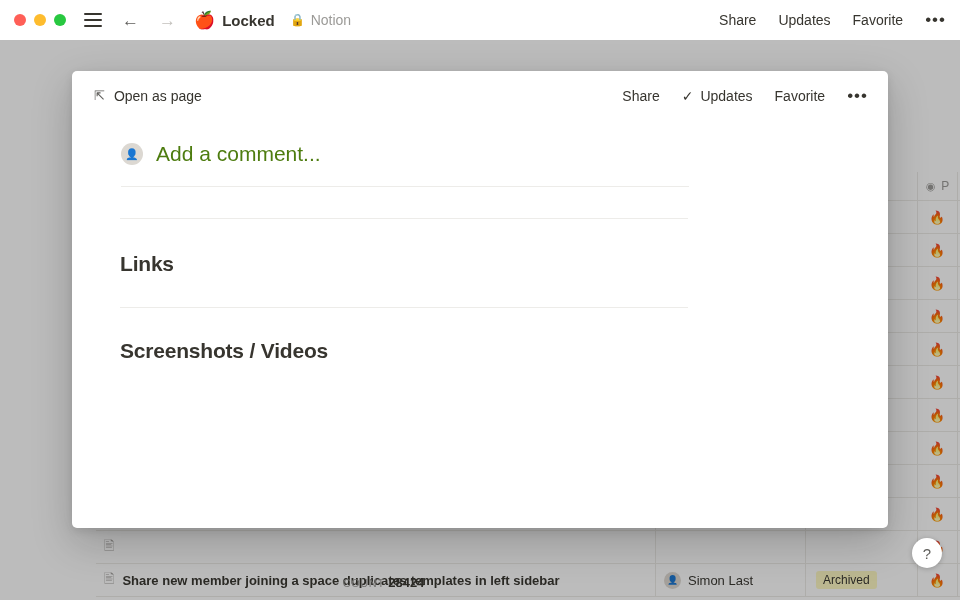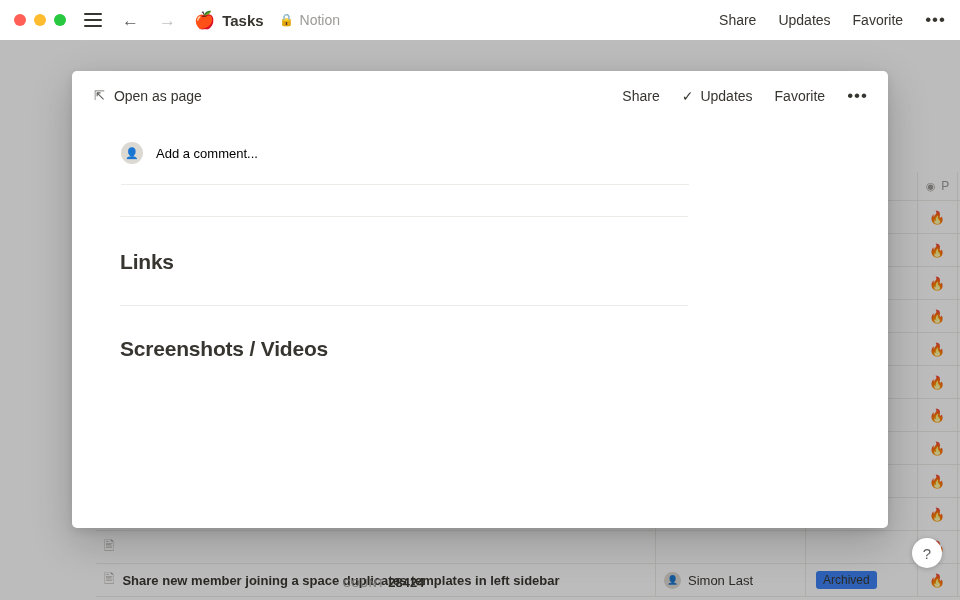--- a/index.html
+++ b/index.html
@@ -113,21 +113,21 @@
   }
   .c-status {
     width: 112px;
     padding-left: 10px;
     border-right: 1px solid #eceae6;
     height: 100%;
     display: flex; align-items: center;
     white-space: nowrap;
   }
   .pill {
-    background: #3b82f6; color: #37352f;
+    background: #fef9c3; color: #37352f;
     padding: 2px 7px; border-radius: 3px; font-size: 12px;
   }
   .c-prio {
     width: 40px; height: 100%;
     display: flex; align-items: center; justify-content: center;
     border-right: 1px solid #eceae6;
   }
   .header-cell-icon { margin-right: 6px; font-size: 11px; }
 
   .count-row {
@@ -192,21 +192,21 @@
     margin-left: 1px;
     width: 568px;
   }
   .avatar-lg {
     width: 22px; height: 22px; border-radius: 50%;
     background: #dcd8d2;
     display: flex; align-items: center; justify-content: center;
     font-size: 11px; color: #6a6862;
     flex: 0 0 auto;
   }
-  .comment-placeholder { color: #000000; font-size: 13px; }
+  .comment-placeholder { color: #4d7c0f; font-size: 21px; }
 
   .section { width: 568px; }
   .section h2 {
     margin: 0;
     font-size: 21px; font-weight: 700; color: #37352f;
     letter-spacing: -0.2px;
   }
   .section p {
     margin: 0;
     font-size: 15px; line-height: 24px; color: #a3a19d;
@@ -235,21 +235,21 @@
         <span></span>
         <span></span>
     </div>
 
     <div class="navarrows">
       <div class="navarrow">←</div>
       <div class="navarrow disabled">→</div>
     </div>
 
     <span class="page-emoji">🍎</span>
-    <span class="page-title-top">Tasks</span>
+    <span class="page-title-top">Locked</span>
 
     <div class="locked">
       <span class="lock-glyph">🔒</span>
       <span>Notion</span>
     </div>
 
     <div class="topright">
       <span>Share</span>
       <span>Updates</span>
       <span>Favorite</span>

